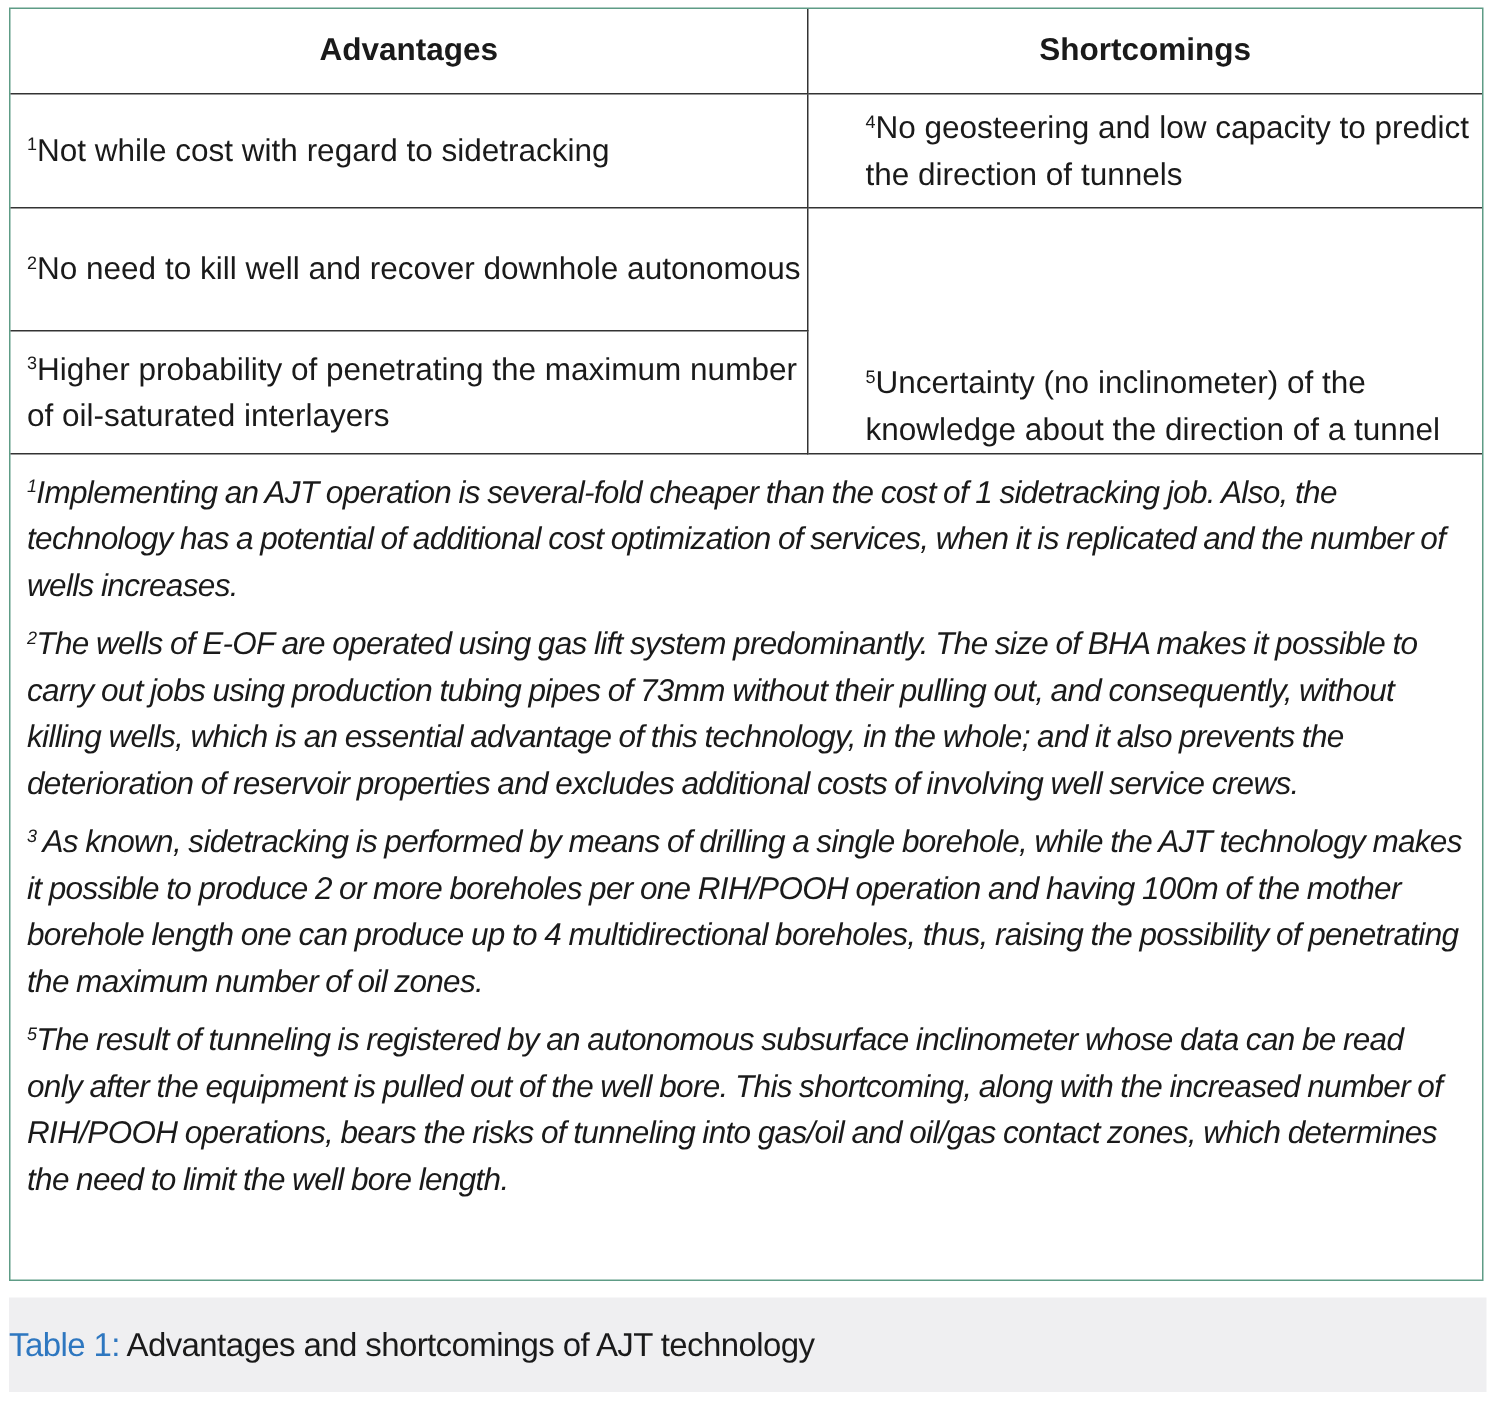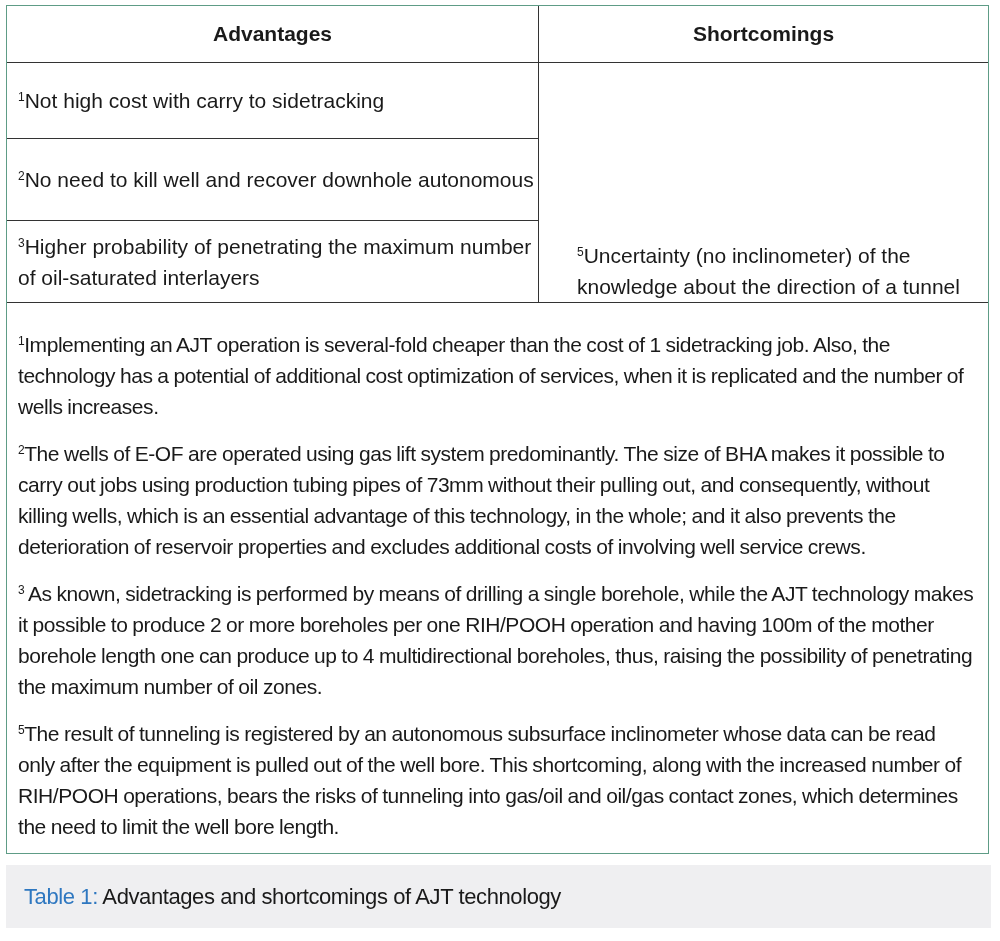--- a/index.html
+++ b/index.html
@@ -10,45 +10,48 @@
   }
   .hdr, .cell { position: absolute; box-sizing: border-box; }
   .hdr { font-weight: bold; font-size: 21px; text-align: center; line-height: 56px; top: 0; height: 57px; border-bottom: 1.5px solid #333; }
   .hdr.left { left: 0; width: 532px; border-right: 1.5px solid #333; }
   .hdr.right { left: 532px; width: 449px; }
   .cell { font-size: 21px; line-height: 31px; padding-left: 11px; display: flex; align-items: center; }
   .cell.l { left: 0; width: 532px; border-right: 1.5px solid #333; border-bottom: 1.5px solid #333; }
   .cell.r { left: 532px; width: 449px; padding-left: 38px; border-bottom: 1.5px solid #333; }
   sup { font-size: 12px; vertical-align: 7px; line-height: 0; }
   .notes { position: absolute; left: 0; top: 297px; width: 100%; padding: 10px 11px 0 11px; box-sizing: border-box; }
-  .note { font-size: 21px; line-height: 31px; margin: 16px 0 8px 0; letter-spacing: -0.45px; word-spacing: -0.5px; }
+  .note { font-size: 21px; line-height: 31px; margin: 0 0 8px 0; letter-spacing: -0.45px; word-spacing: -0.5px; font-style: italic; }
   .caption {
     position: absolute; left: 6px; top: 865px; width: 985px; height: 63px;
-    background: #efeff1; box-sizing: border-box; padding-left: 18px;
+    background: #efeff1; box-sizing: border-box; padding-left: 0;
     font-size: 22px; line-height: 63px; letter-spacing: -0.4px;
   }
   .caption .lab { color: #2e77c0; }
 </style>
 </head>
 <body>
 
 <div class="tbl">
   <div class="hdr left">Advantages</div>
   <div class="hdr right">Shortcomings</div>
 
   <div class="cell l" style="top:57px;height:76px;">
-    <span><sup>1</sup><span>Not high cost with carry to sidetracking</span></span>
+    <span><sup>1</sup><span>Not while cost with regard to sidetracking</span></span>
   </div>
   <div class="cell l" style="top:133px;height:82px;">
     <span><sup>2</sup><span>No need to kill well and recover downhole autonomous</span></span>
   </div>
   <div class="cell l" style="top:215px;height:82px;justify-content:center;">
     <span><sup>3</sup><span>Higher probability of penetrating the maximum number of oil-saturated interlayers</span></span>
   </div>
 
+  <div class="cell r" style="top:57px;height:76px;">
+    <span><sup>4</sup><span>No geosteering and low capacity to predict the direction of tunnels</span></span>
+  </div>
   <div class="cell r" style="top:133px;height:164px;align-items:flex-end;">
     <span><sup>5</sup><span>Uncertainty (no inclinometer) of the knowledge about the direction of a tunnel</span></span>
   </div>
 
   <div class="notes">
     <p class="note"><sup>1</sup><span>Implementing an AJT operation is several-fold cheaper than the cost of 1 sidetracking job. Also, the technology has a potential of additional cost optimization of services, when it is replicated and the number of wells increases.</span></p>
     <p class="note"><sup>2</sup><span>The wells of E-OF are operated using gas lift system predominantly. The size of BHA makes it possible to carry out jobs using production tubing pipes of 73mm without their pulling out, and consequently, without killing wells, which is an essential advantage of this technology, in the whole; and it also prevents the deterioration of reservoir properties and excludes additional costs of involving well service crews.</span></p>
     <p class="note"><sup>3</sup><span> As known, sidetracking is performed by means of drilling a single borehole, while the AJT technology makes it possible to produce 2 or more boreholes per one RIH/POOH operation and having 100m of the mother borehole length one can produce up to 4 multidirectional boreholes, thus, raising the possibility of penetrating the maximum number of oil zones.</span></p>
     <p class="note"><sup>5</sup><span>The result of tunneling is registered by an autonomous subsurface inclinometer whose data can be read only after the equipment is pulled out of the well bore. This shortcoming, along with the increased number of RIH/POOH operations, bears the risks of tunneling into gas/oil and oil/gas contact zones, which determines the need to limit the well bore length.</span></p>
   </div>

